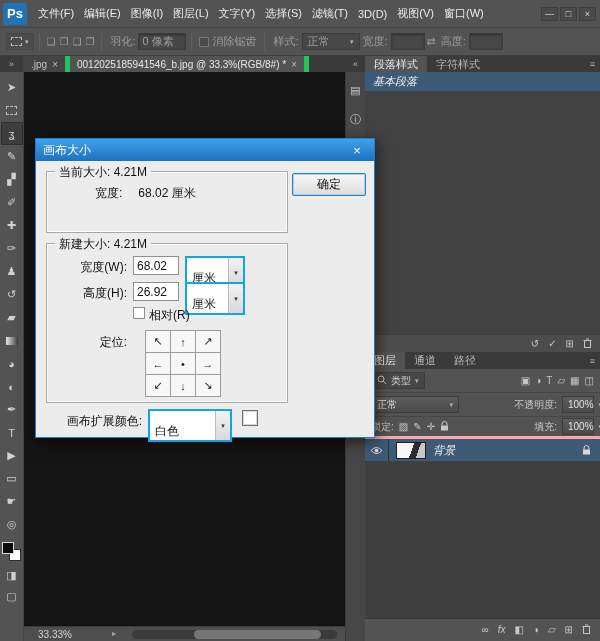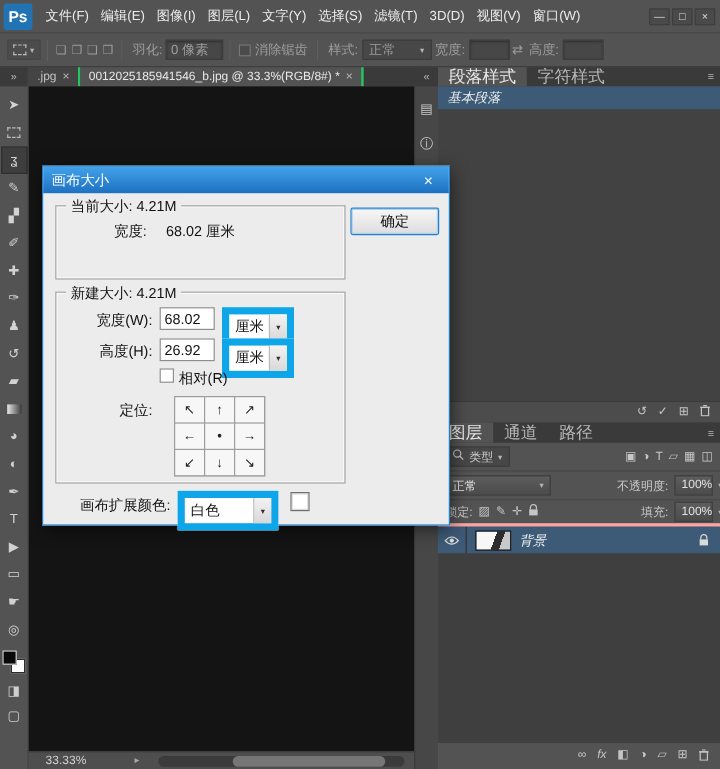--- a/index.html
+++ b/index.html
@@ -33,39 +33,39 @@
 .tool{width:22px;height:23px;display:flex;align-items:center;justify-content:center;color:#d2d2d2;font-size:11px;flex:0 0 auto}
 .tool.selected{background:#3e3e3e;box-shadow:inset 0 0 0 1px #2e2e2e}
 .glyph-gradient{width:12px;height:8px;background:linear-gradient(90deg,#e8e8e8,#3a3a3a)}
 .swatches{position:relative;width:19px;height:19px;margin-top:6px;flex:0 0 auto}
 .sw-bg{position:absolute;right:0;bottom:0;width:12px;height:12px;background:#fff;border:1px solid #2c2c2c}
 .sw-fg{position:absolute;left:0;top:0;width:12px;height:12px;background:#0a0a0a;border:1px solid #d8d8d8}
 .tb-extra{margin-top:8px;color:#cfcfcf;font-size:11px}
 
 
 .tabbar{position:absolute;top:56px;left:24px;width:321px;height:16px;background:#3a3a3a;display:flex}
-.doc-tab{display:flex;align-items:center;gap:5px;padding:0 7px;font-size:10px;background:#444;color:#c3c3c3;border-right:2px solid #22c55e;white-space:nowrap;overflow:hidden}
+.doc-tab{display:flex;align-items:center;gap:5px;padding:0 7px;font-size:10px;background:#444;color:#c3c3c3;border-right:5px solid #22c55e;white-space:nowrap;overflow:hidden}
 .doc-tab.active{background:#535353;color:#e8e8e8}
 .tab-close{font-size:10px;color:#b9b9b9}
 .canvas{position:absolute;top:72px;left:24px;width:321px;height:554px;background:#141414}
 .statusbar{position:absolute;left:24px;bottom:0;width:321px;height:15px;background:#4e4e4e;border-top:1px solid #3c3c3c;font-size:10px;color:#d0d0d0}
 .sb-zoom{position:absolute;left:14px;top:2px}
 .sb-arrow{position:absolute;left:88px;top:2px;font-size:8px;color:#aaa}
 .hscroll{position:absolute;left:108px;right:8px;top:3px;height:9px;background:#3b3b3b;border-radius:5px}
 .hthumb{position:absolute;left:30%;width:62%;height:9px;background:#767676;border-radius:5px}
 
 
 .dockstrip{position:absolute;top:56px;bottom:0;left:345px;width:20px;background:#474747;border-left:1px solid #3a3a3a}
 .ds-top{height:16px;background:#3a3a3a;color:#b5b5b5;font-size:9px;line-height:16px;text-align:center}
 .ds-icon{width:100%;height:22px;display:flex;align-items:center;justify-content:center;color:#c9c9c9;font-size:11px;margin-top:7px}
 
 
 .rightpanel{position:absolute;top:56px;bottom:0;left:365px;width:235px;background:#4c4c4c}
 .pp-header{position:absolute;top:0;left:0;right:0;height:16px;background:#3a3a3a;display:flex;align-items:stretch}
-.ptab{display:flex;align-items:center;padding:0 9px;font-size:14px;color:#b8b8b8;white-space:nowrap}
+.ptab{display:flex;align-items:center;padding:0 9px;font-size:11px;color:#b8b8b8;white-space:nowrap}
 .ptab.active{background:#535353;color:#e8e8e8}
 .pmenu{margin-left:auto;align-self:center;padding-right:5px;color:#b5b5b5;font-size:9px}
 .pp-body{position:absolute;top:16px;left:0;right:0;height:262px;background:#424242}
 .style-row{height:19px;display:flex;align-items:center;padding-left:8px;font-size:11px;font-style:italic;color:#f0f0f0;background:#3d5a76}
 .pp-footer{position:absolute;top:278px;left:0;right:0;height:18px;background:#4c4c4c;border-top:1px solid #3a3a3a;display:flex;align-items:center;justify-content:flex-end;gap:9px;padding:0 8px}
 .ico{color:#c6c6c6;font-size:10px;line-height:1}
 .ly-tabs{position:absolute;top:296px;left:0;right:0;height:17px;background:#3a3a3a;display:flex}
 .ly-filter{position:absolute;top:313px;left:0;right:0;height:24px;background:#535353;display:flex;align-items:center;padding:0 6px;gap:5px;border-bottom:1px solid #464646}
 .filter-pill{display:flex;align-items:center;gap:4px;height:17px;padding:0 5px;background:#474747;border:1px solid #3c3c3c;font-size:10px;color:#cfcfcf}
 .fil-icons{margin-left:auto;display:flex;gap:5px;align-items:center}
@@ -93,21 +93,21 @@
 .grp{position:absolute;border:1px solid #a9a9a9;box-shadow:inset 0 0 0 1px #fbfbfb}
 .grp-label{position:absolute;top:-8px;left:8px;background:#ececec;padding:0 4px;font-size:12px;color:#111;white-space:nowrap}
 .grp1{left:10px;top:10px;width:242px;height:62px}
 .grp2{left:10px;top:82px;width:242px;height:160px}
 .g1row{position:absolute;left:48px;white-space:nowrap}
 .g1lab{display:inline-block;width:40px}
 .btn{position:absolute;left:256px;width:74px;height:23px;background:linear-gradient(#f7f7f7,#ddd);border:1px solid #8a8a8a;border-radius:2px;display:flex;align-items:center;justify-content:center;font-size:12px;color:#111}
 .btn.primary{border:1px solid #2a7fc9;box-shadow:0 0 0 1px #a8d2f0 inset}
 .flab{position:absolute;left:0;width:80px;text-align:right;white-space:nowrap}
 .txt{position:absolute;left:86px;width:46px;height:19px;border:1px solid #8f8f8f;background:#fff;font-family:"Liberation Sans",sans-serif;font-size:12px;padding:0 3px;color:#111}
-.ddl{position:absolute;display:flex;align-items:center;height:33px;background:#fff;border:6px solid #0ea5e9;font-size:12px;padding-left:5px;color:#111}
+.ddl{position:absolute;display:flex;align-items:flex-end;height:33px;background:#fff;border:2px solid #0ea5e9;font-size:12px;padding-left:5px;color:#111}
 .ddl-caret{margin-left:auto;width:15px;height:100%;border-left:1px solid #bbb;background:linear-gradient(#f3f3f3,#d8d8d8);display:flex;align-items:center;justify-content:center;font-size:7px;color:#333}
 .u-dd{left:138px;width:60px}
 .cb{position:absolute;width:12px;height:12px;background:#fff;border:1px solid #8f8f8f}
 .cb-lab{position:absolute;white-space:nowrap}
 .anchor{position:absolute;left:98px;top:86px;display:grid;grid-template-columns:repeat(3,24px);grid-auto-rows:21px;gap:1px;background:#9c9c9c;border:1px solid #9c9c9c;width:max-content}
 .acell{background:#f7f7f7;display:flex;align-items:center;justify-content:center;font-size:11px;color:#222}
 .ext-label{position:absolute;left:0;top:252px;width:106px;text-align:right;white-space:nowrap}
 .ext-dd{left:112px;top:248px;width:84px}
 .ext-swatch{position:absolute;left:206px;top:249px;width:16px;height:16px;background:#fff;border:1px solid #707070;box-shadow:0 0 0 1px #d9d9d9 inset}
 </style>

